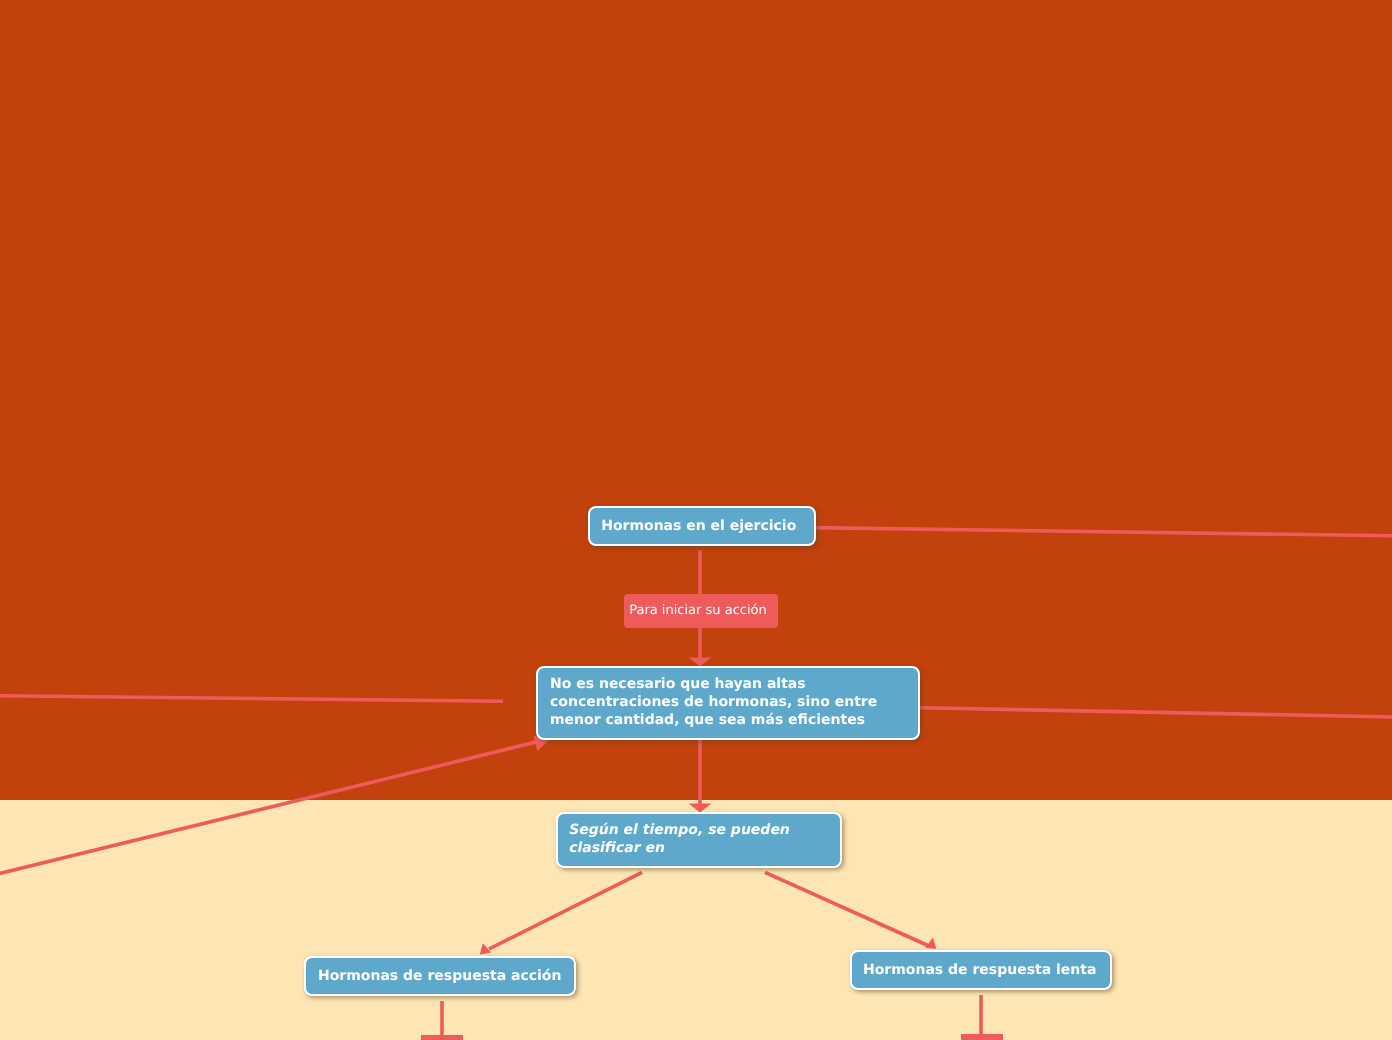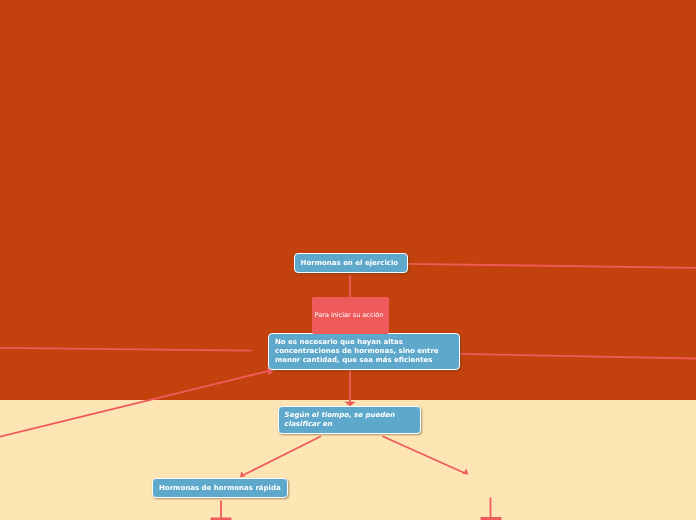--- a/index.html
+++ b/index.html
@@ -10,21 +10,21 @@
   #canvas{position:relative;width:696px;height:400px;background:#c2410c;}
   svg.edge-layer{position:absolute;left:0;top:0;width:696px;height:520px;}
   .node{position:absolute;box-sizing:border-box;background:#5EA8CB;
         border:1.6px solid #ffffff;border-radius:4px;color:#ffffff;
         font-weight:bold;font-size:7px;line-height:9px;
         box-shadow:1px 1px 2px rgba(90,70,40,.5);
         display:flex;align-items:center;}
   .node > span{display:block;padding:0 6px;white-space:pre-line;position:relative;top:0.5px;}
   .edge-label{position:absolute;box-sizing:border-box;background:#EF5B5B;
          border-radius:2px;color:#ffffff;font-weight:normal;font-size:6.5px;
-         line-height:9px;padding:14px 3px;white-space:nowrap;}
+         line-height:9px;padding:4px 3px;white-space:nowrap;}
   #n1{left:293.6px;top:252.8px;width:114.4px;height:20.4px;}
   #n2{left:268px;top:332.8px;width:191.6px;height:37.4px;}
   #n3{left:277.6px;top:405.5px;width:143.8px;height:28.6px;font-style:italic;}
   #n4{left:152px;top:478px;width:136px;height:20px;}
   #n5{left:424.5px;top:474.6px;width:131px;height:20.2px;}
   #e1{left:311.6px;top:296.8px;width:77px;}
 </style>
 </head>
 <body>
 
@@ -57,20 +57,23 @@
   <div class="node" id="n1">
     <span>Hormonas en el ejercicio</span>
   </div>
   <div class="node" id="n2">
     <span>No es necesario que hayan altas concentraciones de hormonas, sino entre menor cantidad, que sea más eficientes</span>
   </div>
   <div class="node" id="n3">
     <span>Según el tiempo, se pueden clasificar en</span>
   </div>
   <div class="node" id="n4">
-    <span>Hormonas de hormonas rápida</span>
+    <span>Hormonas de respuesta acción</span>
+  </div>
+  <div class="node" id="n5">
+    <span>Hormonas de respuesta lenta</span>
   </div>
 
   <div class="edge-label" id="e1">
     <span>Para iniciar su acción</span>
   </div>
 
 </div>
 
 </body></html>

